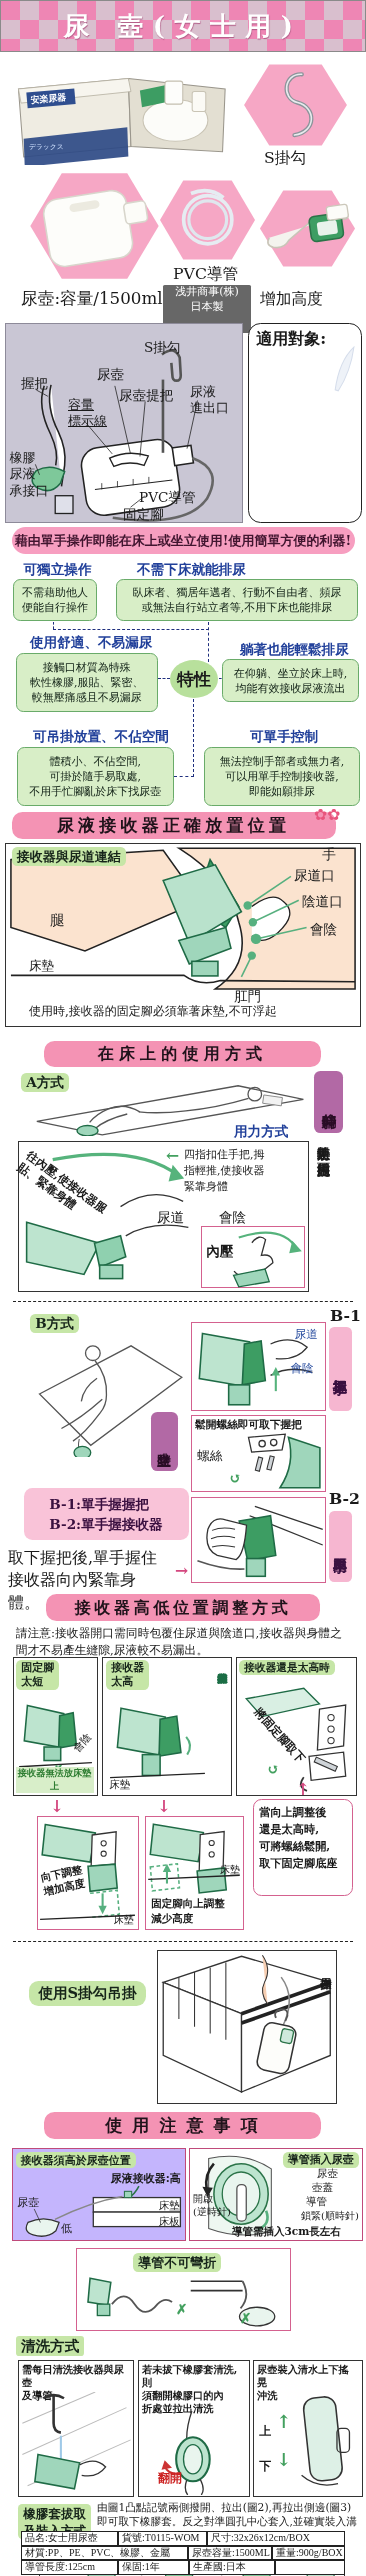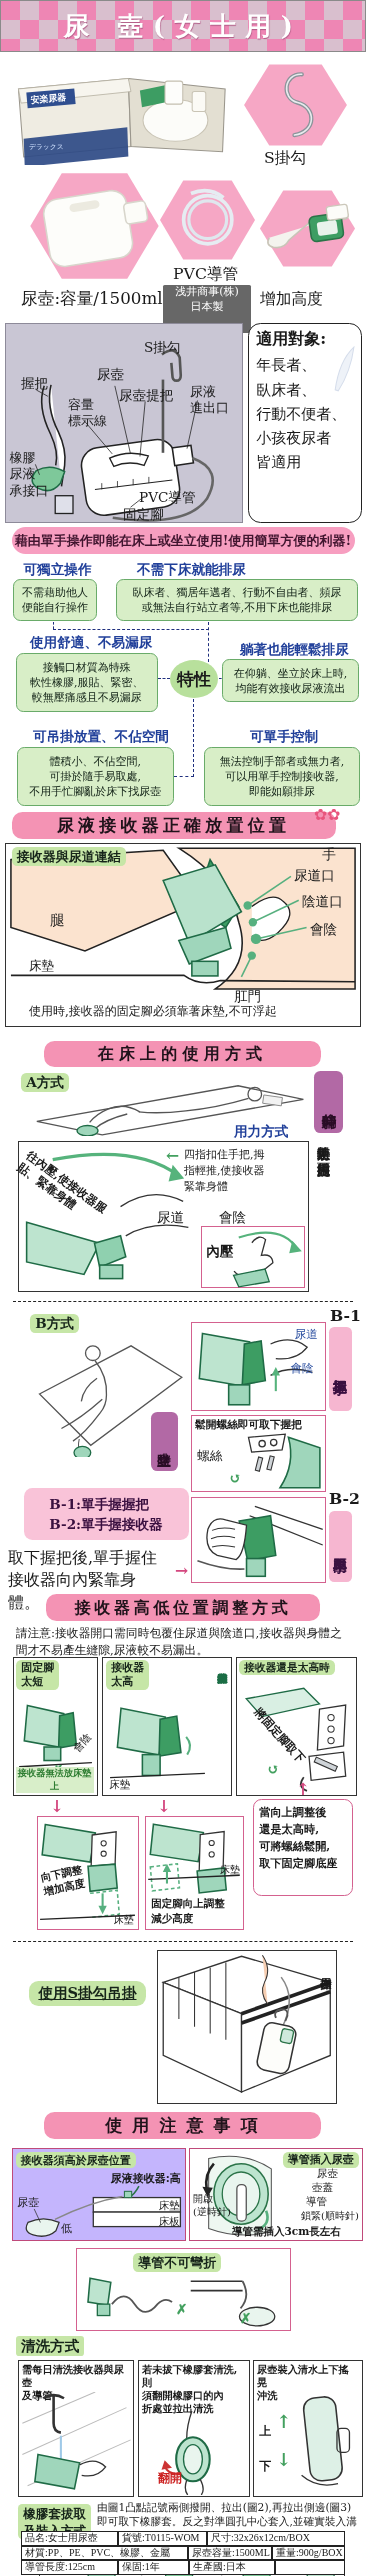--- a/index.html
+++ b/index.html
@@ -107,40 +107,35 @@
     <path d="M358 258 q60 22 28 78 q-40 56 -180 36" fill="none" stroke="#666" stroke-width="5"></path>
     <line x1="60" y1="128" x2="82" y2="140" stroke="#222" stroke-width="1.5"></line>
     <line x1="150" y1="185" x2="205" y2="250" stroke="#222" stroke-width="1.5"></line>
     <line x1="210" y1="120" x2="240" y2="250" stroke="#222" stroke-width="1.5"></line>
     <line x1="268" y1="150" x2="258" y2="255" stroke="#222" stroke-width="1.5"></line>
     <line x1="368" y1="148" x2="348" y2="240" stroke="#222" stroke-width="1.5"></line>
     <line x1="58" y1="270" x2="66" y2="290" stroke="#222" stroke-width="1.5"></line>
     <line x1="268" y1="330" x2="240" y2="352" stroke="#222" stroke-width="1.5"></line>
   </svg>
   <div class="abs" style="left:21px;top:375px;font-size:13.6px;">握把</div>
-  <div class="abs pre" style="left:68px;top:397px;font-size:13px;line-height:1.25;">容量
+  <div class="abs pre" style="left:68px;top:397px;font-size:13px;line-height:1.25;text-decoration:underline;">容量
 標示線</div>
   <div class="abs" style="left:97px;top:366px;font-size:13.6px;">尿壺</div>
   <div class="abs" style="left:119px;top:387px;font-size:13.6px;">尿壺提把</div>
   <div class="abs" style="left:144px;top:339px;font-size:13.6px;">S掛勾</div>
   <div class="abs pre" style="left:190px;top:384px;font-size:13px;line-height:1.25;">尿液
 進出口</div>
   <div class="abs pre" style="left:9.4px;top:450px;font-size:13px;line-height:1.25;">橡膠
 尿液
 承接口</div>
   <div class="abs" style="left:139px;top:489px;font-size:13.6px;">PVC導管</div>
   <div class="abs" style="left:123px;top:506px;font-size:13.6px;">固定腳</div>
 
   <div class="abs" style="left:248px;top:323px;width:114px;height:200px;border:1.6px solid #222;border-radius:12.6px;padding:5.2px 7.3px;box-sizing:border-box;background:#fff;">
     <div style="font-size:16px;font-weight:bold;">適用對象:</div>
-    <div class="pre" style="font-size:15px;line-height:1.62;margin-top:3.1px;">年長者、
-臥床者、
-行動不便者、
-小孩夜尿者
-皆適用</div>
     <svg class="abs" style="right:4.2px;top:21px;" width="27" height="47" viewBox="0 0 52 90">
       <path d="M10 86 Q18 30 46 4 Q40 50 16 88Z" fill="#eef2f8" stroke="#d5ddeb" stroke-width="2"></path>
     </svg>
   </div>
 
   <div class="abs" style="left:11.5px;top:527px;width:343px;height:27px;background:#f79ec0;border-radius:13.6px;display:flex;align-items:center;justify-content:center;">
     <span style="font-size:13px;font-weight:bold;color:#41152f;">藉由單手操作即能在床上或坐立使用!使用簡單方便的利器!</span>
   </div>
 
   <div class="abs btitle" style="left:23.5px;top:561px;font-size:13.6px;">可獨立操作</div>
@@ -400,21 +395,21 @@
 減少高度</span>
   </div>
 
   <div class="abs pinkframe pre" style="left:253px;top:1799px;width:100px;height:97px;border-radius:8.4px;font-size:11.2px;line-height:1.5;padding:4.2px 5.2px;font-weight:bold;">當向上調整後
 還是太高時,
 可將螺絲鬆開,
 取下固定腳底座</div>
 
   <div class="abs dash-black" style="left:13px;top:1941px;width:340px;"></div>
 
-  <div class="abs glabel" style="left:29px;top:1981px;font-size:14.6px;border-radius:9.4px;padding:3.1px 9.4px;text-decoration:underline;">使用S掛勾吊掛</div>
+  <div class="abs glabel" style="left:29px;top:1981px;font-size:14.6px;border-radius:9.4px;padding:3.1px 9.4px;">使用S掛勾吊掛</div>
   <div class="abs blackframe" style="left:157px;top:1950px;width:180px;height:154px;">
     <svg width="178" height="152" viewBox="0 0 341 291">
       <path d="M10 60 L160 10 L330 60 L160 120Z" fill="#fff" stroke="#333" stroke-width="2.5"></path>
       <path d="M10 60 L10 200 L160 270 L160 120Z" fill="#fff" stroke="#333" stroke-width="2.5"></path>
       <path d="M160 270 L330 200 L330 60 L160 120Z" fill="#fff" stroke="#333" stroke-width="2.5"></path>
       <line x1="40" y1="50" x2="40" y2="130" stroke="#333" stroke-width="2"></line>
       <line x1="70" y1="40" x2="70" y2="145" stroke="#333" stroke-width="2"></line>
       <line x1="100" y1="32" x2="100" y2="158" stroke="#333" stroke-width="2"></line>
       <line x1="130" y1="22" x2="130" y2="170" stroke="#333" stroke-width="2"></line>
       <path d="M160 120 L330 60" stroke="#222" stroke-width="7"></path>

